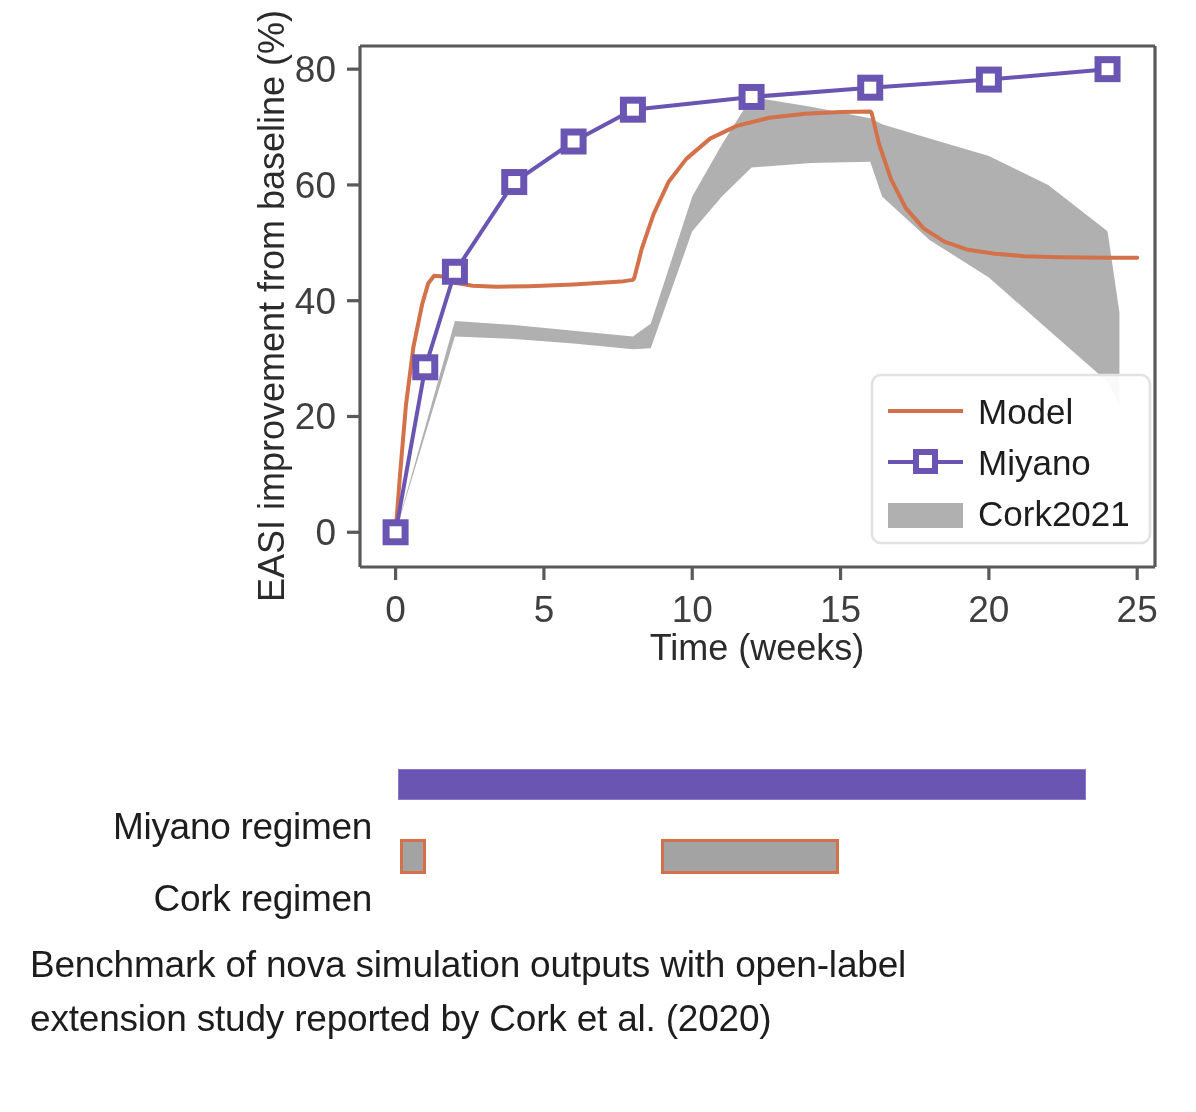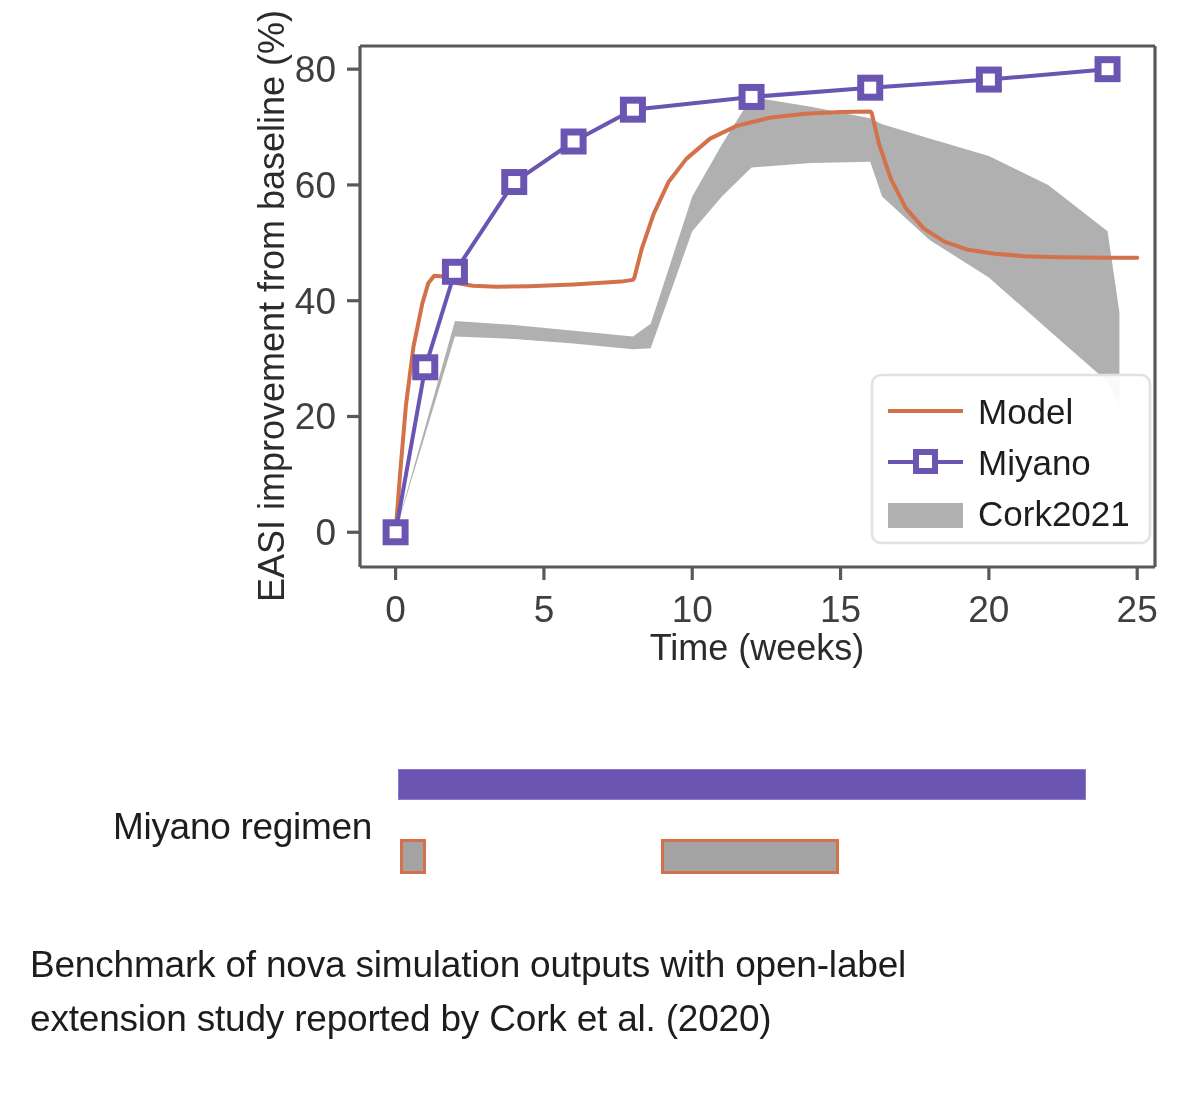--- a/index.html
+++ b/index.html
@@ -200,20 +200,21 @@
 <div id="regimen-block">
 
   <div class="regimen-row" id="regimen-row-miyano">
     <div class="regimen-label">Miyano regimen</div>
     <div class="regimen-track">
       <div class="regimen-bar" id="bar-miyano" style="left: 17.6641px; width: 688.184px;"></div>
     </div>
   </div>
 
   <div class="regimen-row" id="regimen-row-cork">
+    <div class="regimen-label">Cork regimen</div>
     <div class="regimen-track">
       <div class="regimen-bar cork-bar" id="bar-cork-1" style="left: 20.4961px; width: 25.4883px;"></div>
       <div class="regimen-bar cork-bar" id="bar-cork-2" style="left: 281.043px; width: 178.418px;"></div>
     </div>
   </div>
 </div>
 
 <div id="caption">
   <div>Benchmark of nova simulation outputs with open-label</div>
   <div id="caption-last-line">extension study reported by Cork et al. (2020)</div>

